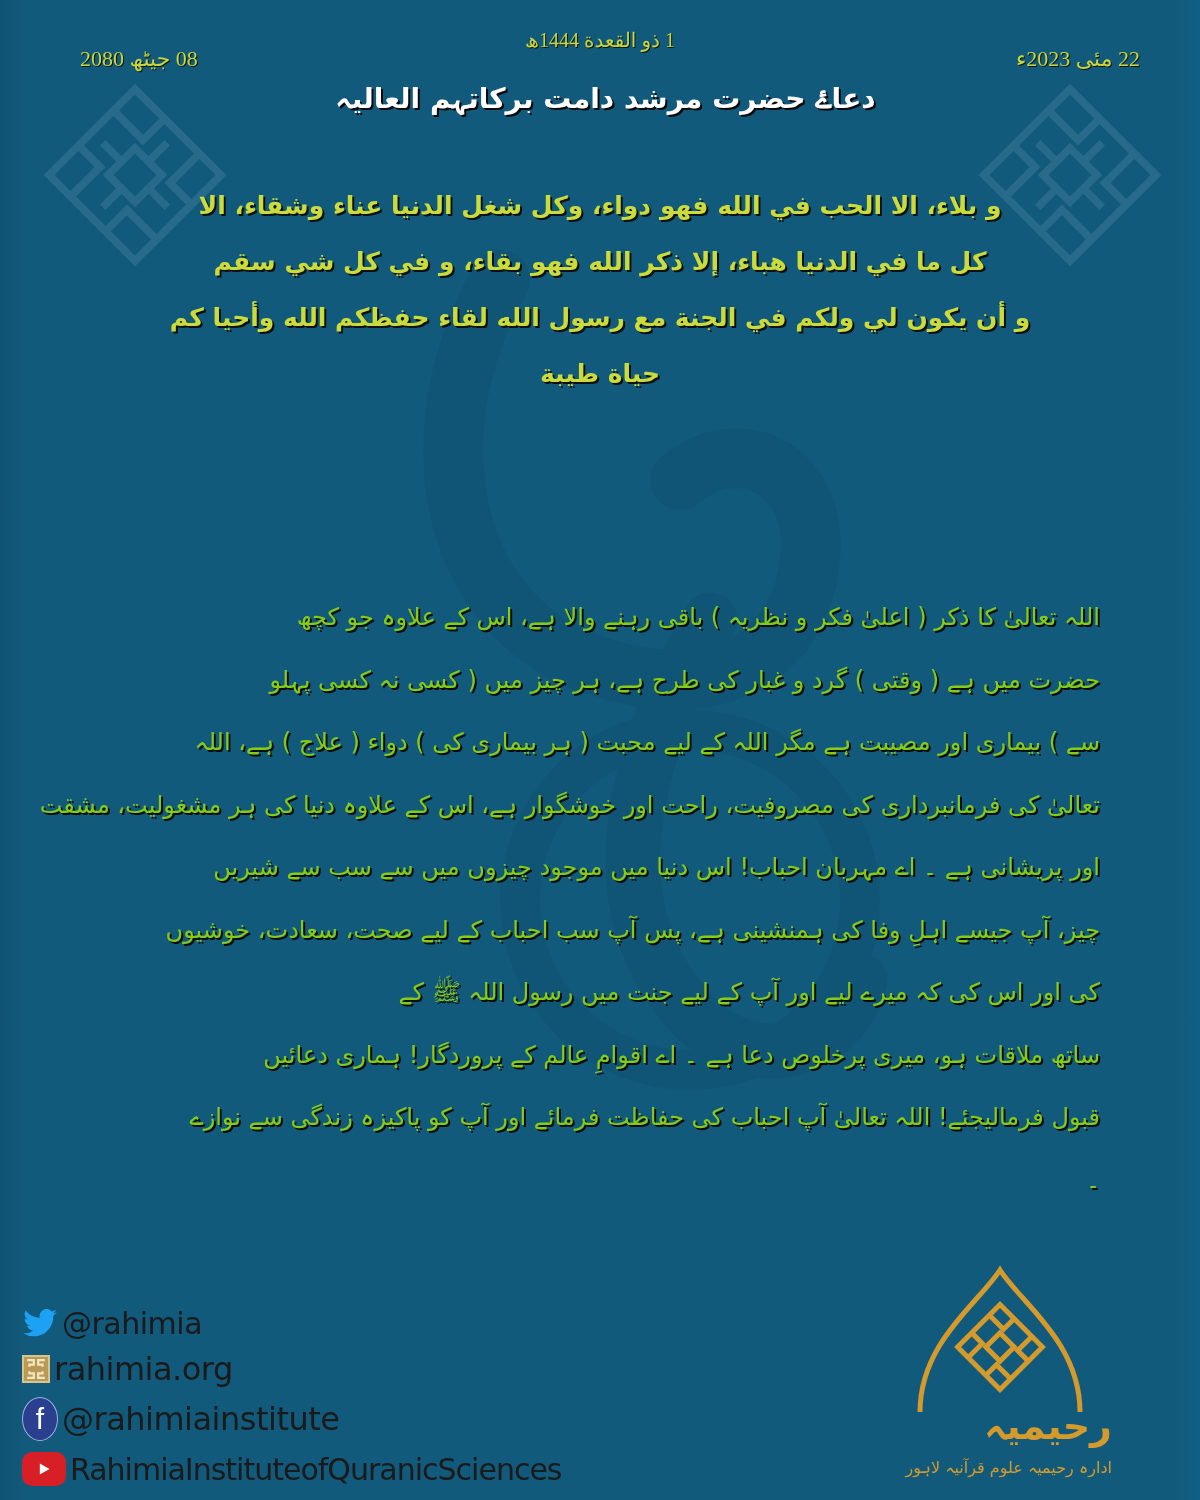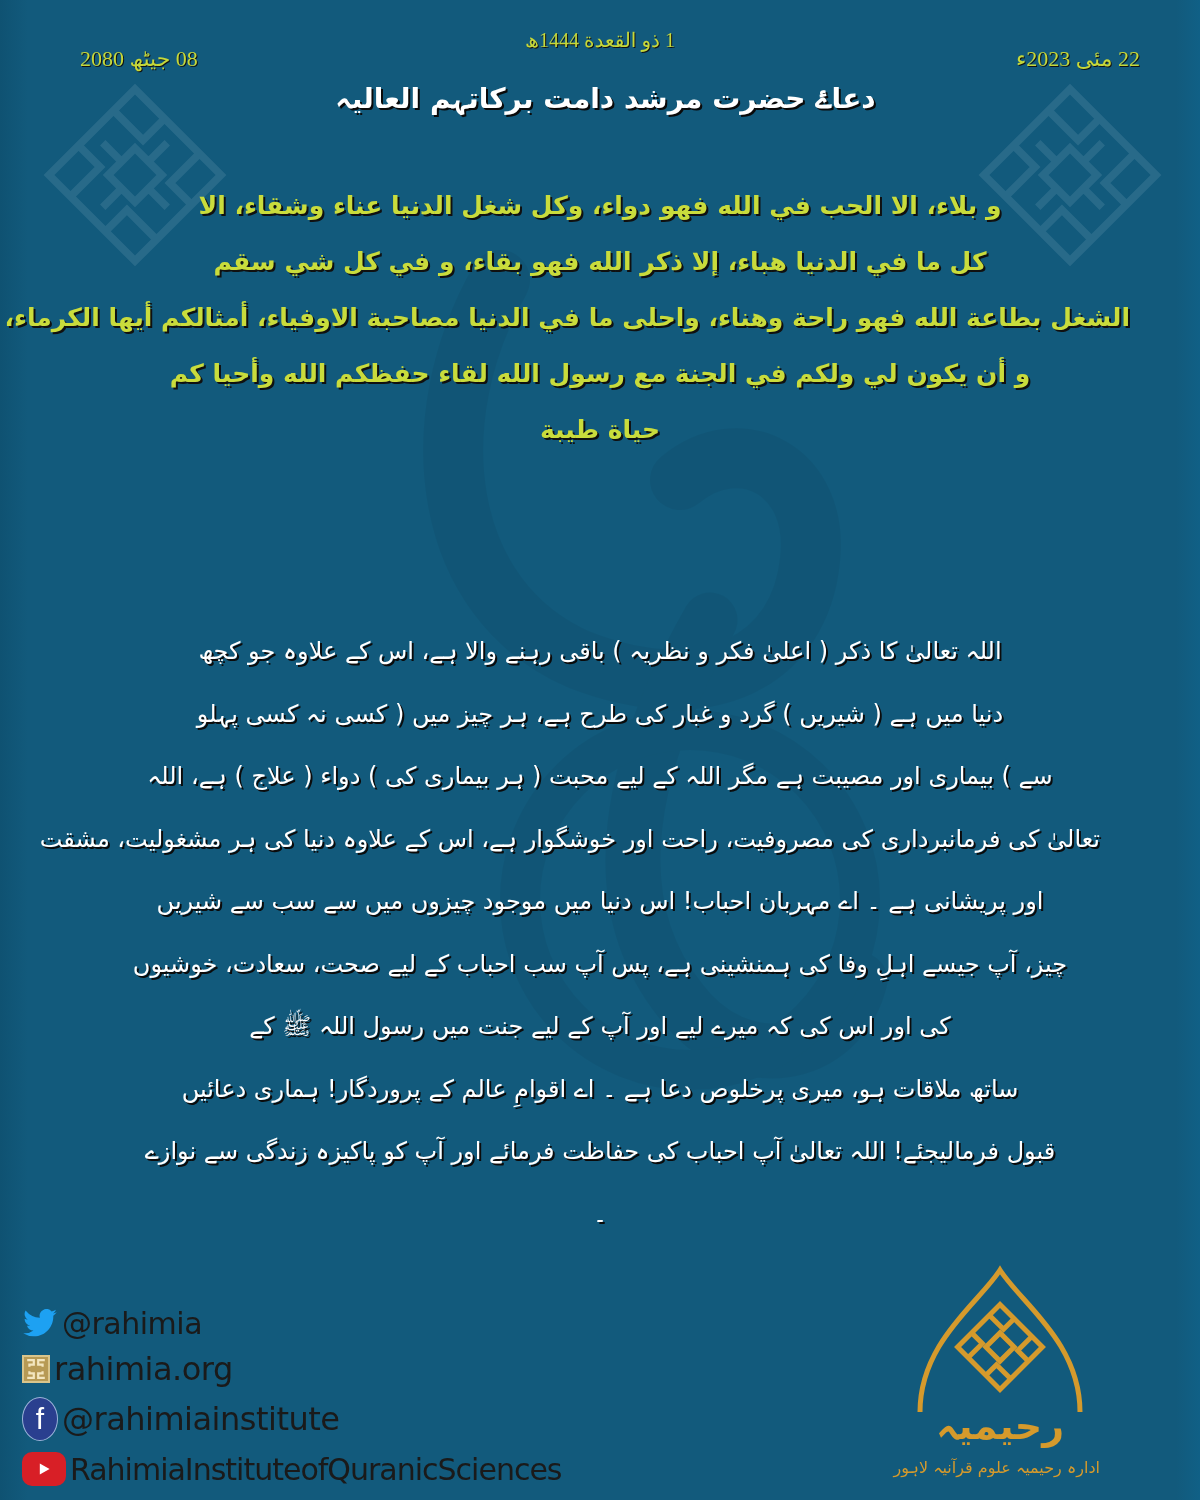--- a/index.html
+++ b/index.html
@@ -46,22 +46,22 @@
 
     .arabic-block {
       position: absolute; top: 178px; left: 70px; width: 1060px;
       direction: rtl; text-align: center; color: #c9dc3c;
       font-size: 25px; font-weight: bold; line-height: 56px;
       text-shadow: 2px 2px 0 #101010;
     }
     .arabic-block .line { display: block; white-space: nowrap; }
 
     .urdu-block {
-      position: absolute; top: 620px; left: 100px; width: 1000px;
-      direction: rtl; text-align: center; color: #ffffff;
+      position: absolute; top: 586px; left: 100px; width: 1000px;
+      direction: rtl; text-align: right; color: #84cc16;
       font-size: 24px; line-height: 62.5px;
       text-shadow: 2px 2px 0 #0b0b0b;
     }
     .urdu-block .line { display: block; white-space: nowrap; }
 
     .socials {
       position: absolute; left: 22px; top: 1302px;
     }
     .social-row {
       display: flex; align-items: center; height: 50px;
@@ -82,21 +82,21 @@
       color: #fff; font-size: 30px; font-family: "Liberation Sans", sans-serif;
     }
     .ico-yt {
       width: 44px; height: 34px; border-radius: 10px; background: #d81f26;
     }
 
     .logo {
       position: absolute; left: 900px; top: 1262px; width: 200px; height: 230px;
     }
     .logo-text {
-      position: absolute; left: 0; width: 200px; text-align: center;
+      position: absolute; left: 12px; width: 200px; 
       color: #d59a2c; direction: rtl; white-space: nowrap;
     }
     .logo-text.main { top: 142px; font-size: 38px; font-weight: bold; }
     .logo-text.sub { top: 196px; font-size: 16px; }
   </style>
 </head>
 <body>
 
 <div class="bg-edge-left"></div>
 <div class="bg-edge-right"></div>
@@ -124,28 +124,27 @@
 
 <div class="date hijri">1 ذو القعدة 1444ھ</div>
 <div class="date vikram">08 جیٹھ 2080</div>
 <div class="date gregorian">22 مئی 2023ء</div>
 
 <div class="title">دعاۓ حضرت مرشد دامت برکاتہم العالیہ</div>
 
 <div class="arabic-block">
   <span class="line">و بلاء، الا الحب في الله فهو دواء، وكل شغل الدنيا عناء وشقاء، الا</span>
   <span class="line">كل ما في الدنيا هباء، إلا ذكر الله فهو بقاء، و في كل شي سقم</span>
-  <span class="line">الشغل بطاعة الله فهو راحة وهناء، واحلى ما في الدنيا مصاحبة الاوفياء، أمثالكم أيها الكرماء،</span>
   <span class="line">و أن يكون لي ولكم في الجنة مع رسول الله لقاء حفظكم الله وأحيا كم</span>
   <span class="line">حياة طيبة</span>
 </div>
 
 <div class="urdu-block">
   <span class="line">اللہ تعالیٰ کا ذکر ( اعلیٰ فکر و نظریہ ) باقی رہنے والا ہے، اس کے علاوہ جو کچھ</span>
-  <span class="line">دنیا میں ہے ( شیریں ) گرد و غبار کی طرح ہے، ہر چیز میں ( کسی نہ کسی پہلو</span>
+  <span class="line">حضرت میں ہے ( وقتی ) گرد و غبار کی طرح ہے، ہر چیز میں ( کسی نہ کسی پہلو</span>
   <span class="line">سے ) بیماری اور مصیبت ہے مگر اللہ کے لیے محبت ( ہر بیماری کی ) دواء ( علاج ) ہے، اللہ</span>
   <span class="line">تعالیٰ کی فرمانبرداری کی مصروفیت، راحت اور خوشگوار ہے، اس کے علاوہ دنیا کی ہر مشغولیت، مشقت</span>
   <span class="line">اور پریشانی ہے ۔ اے مہربان احباب! اس دنیا میں موجود چیزوں میں سے سب سے شیریں</span>
   <span class="line">چیز، آپ جیسے اہلِ وفا کی ہمنشینی ہے، پس آپ سب احباب کے لیے صحت، سعادت، خوشیوں</span>
   <span class="line">کی اور اس کی کہ میرے لیے اور آپ کے لیے جنت میں رسول اللہ ﷺ کے</span>
   <span class="line">ساتھ ملاقات ہو، میری پرخلوص دعا ہے ۔ اے اقوامِ عالم کے پروردگار! ہماری دعائیں</span>
   <span class="line">قبول فرمالیجئے! اللہ تعالیٰ آپ احباب کی حفاظت فرمائے اور آپ کو پاکیزہ زندگی سے نوازے</span>
   <span class="line">۔</span>
 </div>
 

